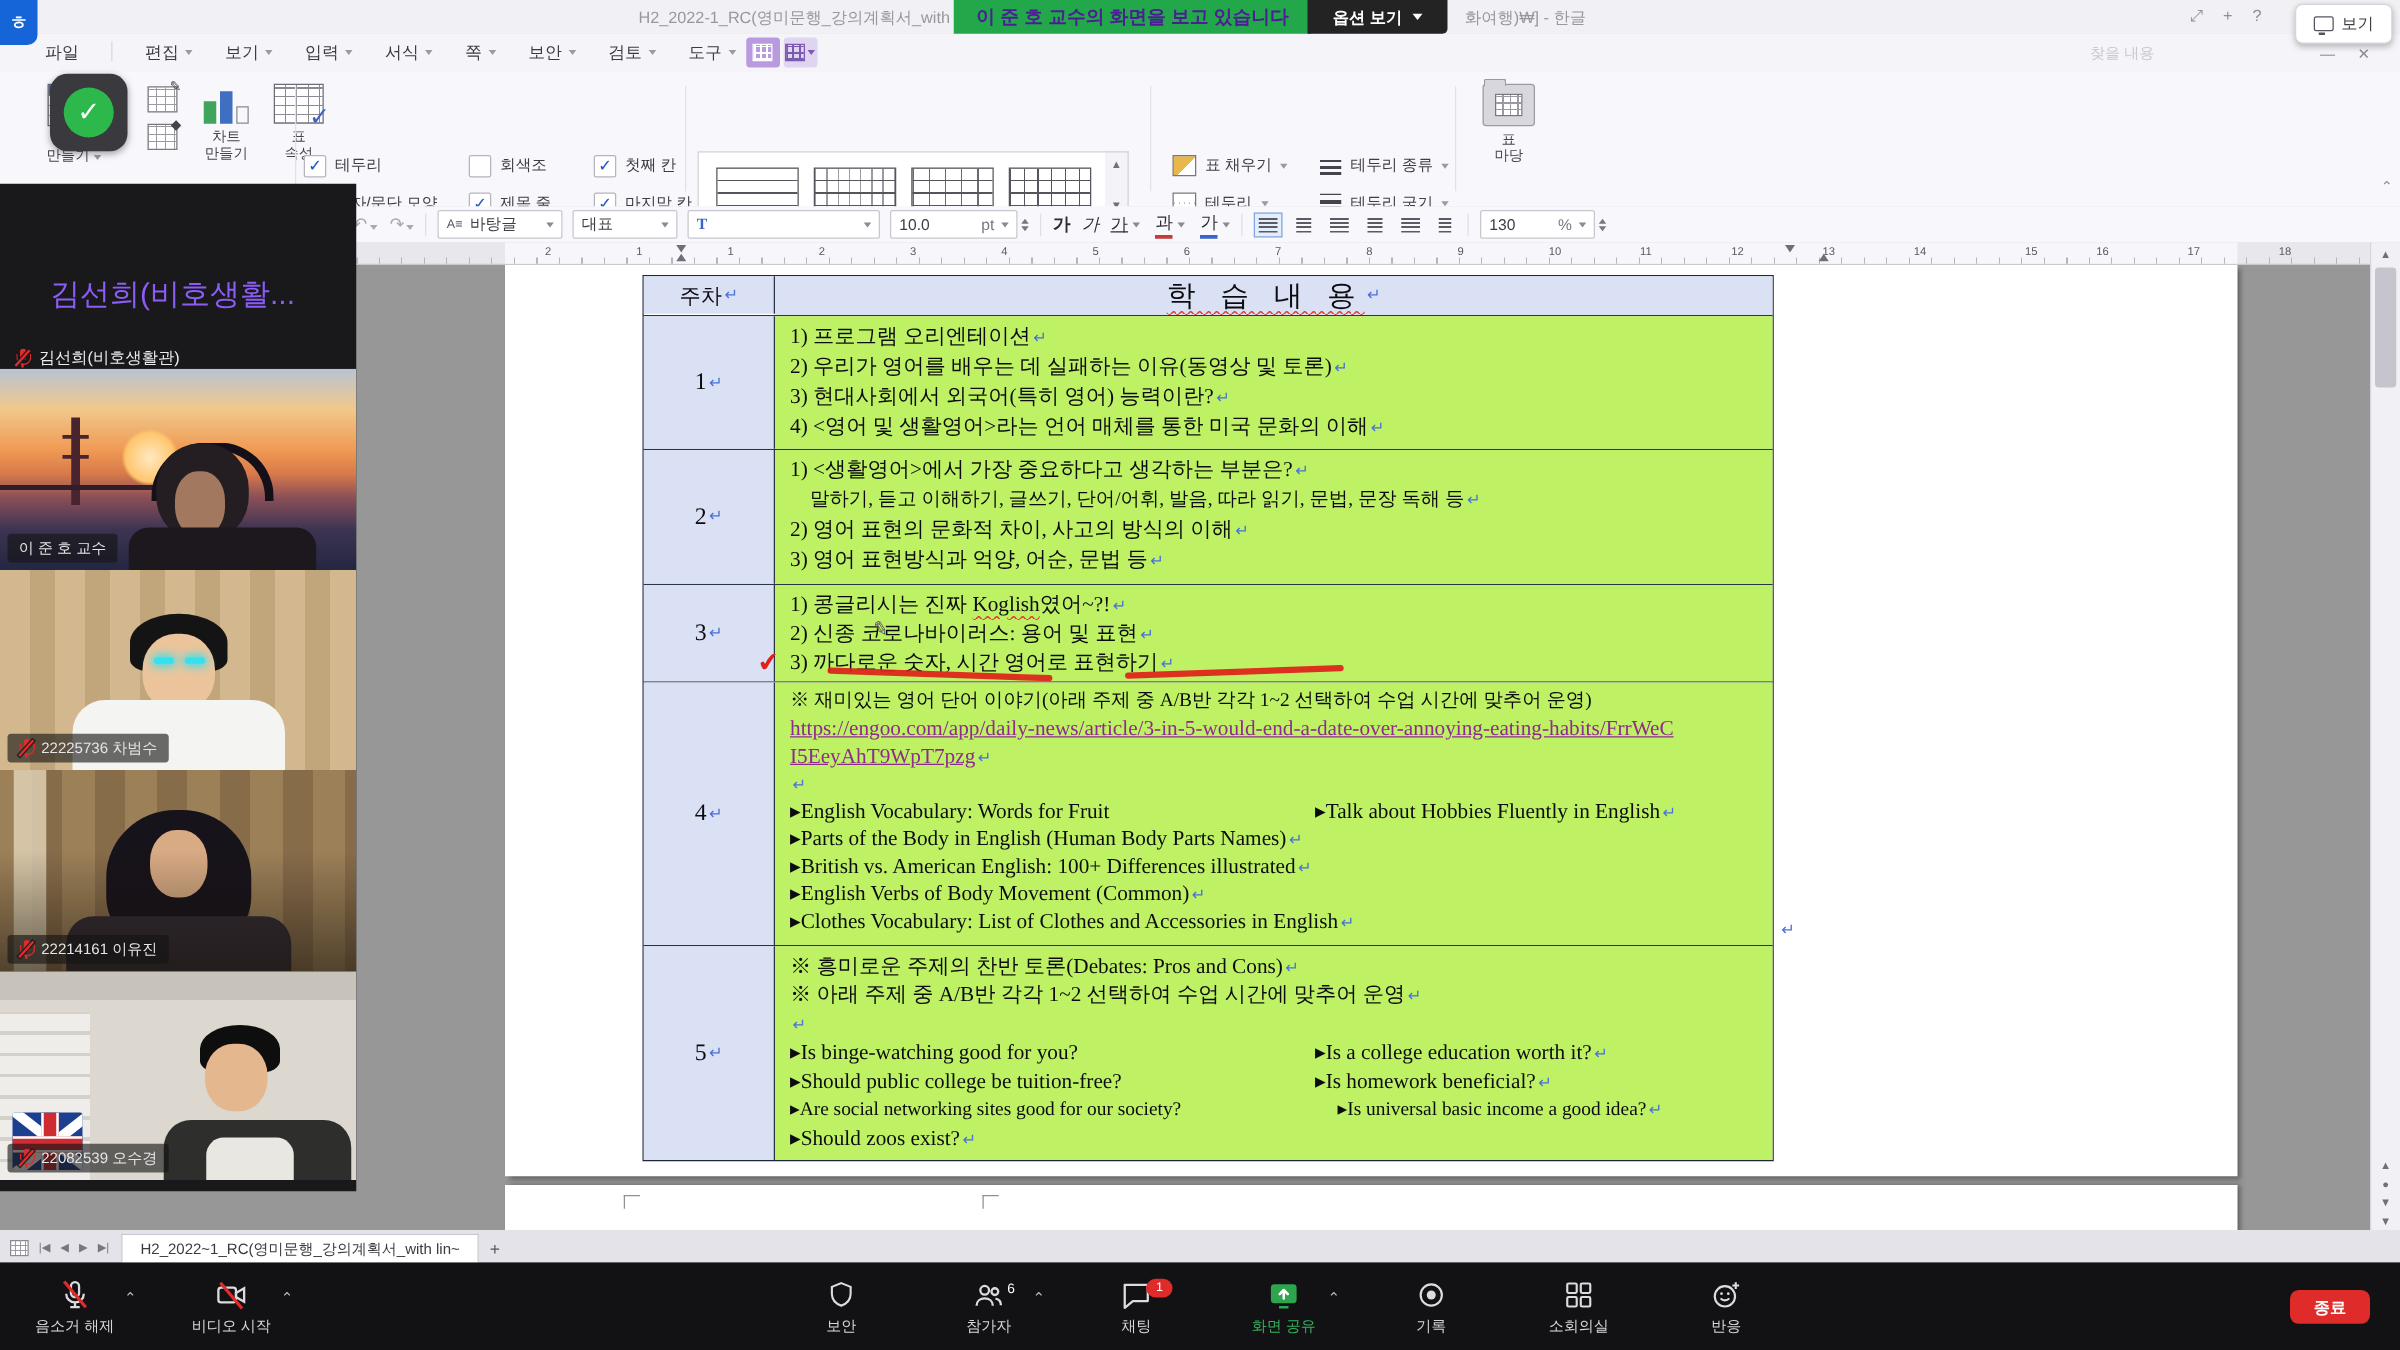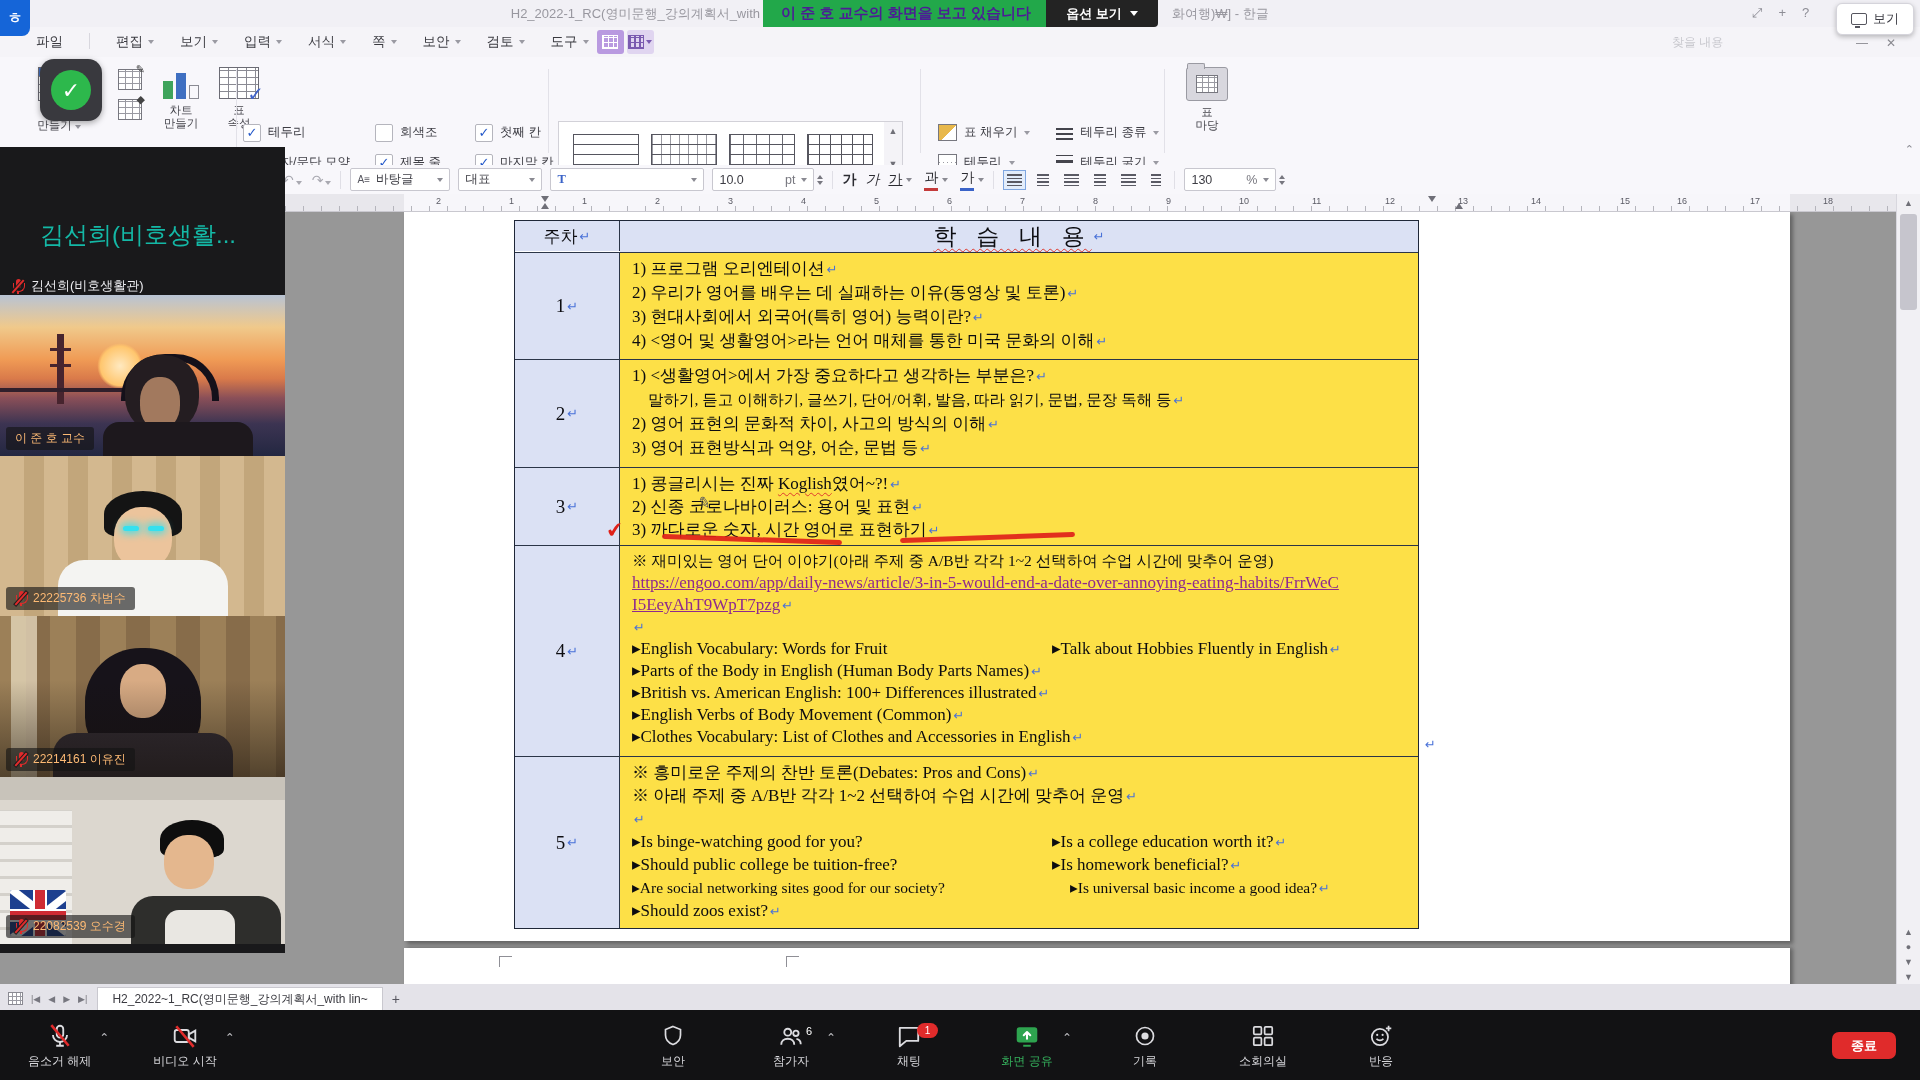--- a/index.html
+++ b/index.html
@@ -132,21 +132,21 @@
   
   #docarea{position:absolute;left:0;top:212px;width:100%;height:772px;background:#979797;overflow:hidden;}
   #page1{position:absolute;left:404px;top:-1px;width:1386px;height:730px;background:#fff;box-shadow:3px 3px 4px rgba(0,0,0,.35);}
   #page2{position:absolute;left:404px;top:736px;width:1386px;height:40px;background:#fff;box-shadow:3px 0 4px rgba(0,0,0,.35);}
   .corner{position:absolute;top:8px;width:12px;height:10px;border-left:1.5px solid #8f8f96;border-top:1.5px solid #8f8f96;}
   #doc-table{position:absolute;left:110px;top:9px;width:903px;border:1.5px solid #1f2738;
     font-family:"Liberation Serif","DejaVu Serif",serif;color:#0c0c10;}
   .trow{display:flex;border-top:1px solid #2b3547;}
   .trow:first-child{border-top:none;}
   .wcell{width:104px;flex:none;background:#dbe1f4;border-right:1px solid #2b3547;display:flex;align-items:center;justify-content:center;font-size:19px;}
-  .ccell{flex:1;position:relative;padding:4px 0 0 12px;background:#fde047;}
+  .ccell{flex:1;position:relative;padding:4px 0 0 12px;background:#bef264;}
   .hrow .ccell{background:#dbe1f4;display:flex;align-items:center;justify-content:center;padding:0;}
   .hrow .wcell{font-size:17px;}
   .htitle{font-size:23px;letter-spacing:7px;text-decoration:underline wavy #e03a2e 1px;text-underline-offset:4px;}
   .ret{color:#4a72d8;font-size:13px;margin-left:2px;font-family:"DejaVu Sans",sans-serif;}
   .line{position:relative;white-space:nowrap;font-size:17px;}
   .line.tight{font-size:15.5px;}
   .line.indent{padding-left:16px;}
   .seg.link{color:#8e2a8e;text-decoration:underline;}
   .seg.wavy{text-decoration:underline wavy #e03a2e 1px;text-underline-offset:3px;}
   .rightcol{position:absolute;white-space:nowrap;top:0;}
@@ -166,25 +166,25 @@
   #tb-left{display:flex;align-items:center;gap:8px;padding:0 10px 5px 8px;color:#77777f;font-size:9px;}
   .tinygrid{width:13px;height:11px;border:1px solid #8a8a92;background:
      repeating-linear-gradient(0deg,transparent 0 3px,#9a9aa2 3px 4px),
      repeating-linear-gradient(90deg,transparent 0 3px,#9a9aa2 3px 4px);background-color:#fff;}
   #doc-tab{height:22px;background:#fff;border:1px solid #c9c8cf;border-bottom:none;display:flex;align-items:center;padding:0 14px;
     font-size:12px;color:#3a3a40;max-width:290px;white-space:nowrap;overflow:hidden;cursor:pointer;}
   #new-tab{height:22px;width:26px;display:flex;align-items:center;justify-content:center;color:#55555e;font-size:14px;cursor:pointer;}
 
   
   #panel{position:absolute;left:0;top:147px;width:285px;height:806px;background:#19191b;z-index:30;}
-  #panel-bigname{padding:72px 0 0 40px;color:#14b8a6;font-size:24px;white-space:nowrap;overflow:hidden;}
+  #panel-bigname{padding:72px 0 0 40px;color:#8b5cf6;font-size:24px;white-space:nowrap;overflow:hidden;}
   #pinned-row{display:flex;align-items:center;gap:7px;padding:26px 0 0 12px;color:#ececf0;font-size:13px;}
   .video{position:relative;width:285px;overflow:hidden;cursor:pointer;}
   .video.active{box-shadow:inset 0 0 0 3px #27a64d;}
-  .vlabel{position:absolute;left:6px;bottom:6px;background:rgba(20,20,20,.62);color:#fdba74;font-size:12px;
+  .vlabel{position:absolute;left:6px;bottom:6px;background:rgba(20,20,20,.62);color:#e5e5e5;font-size:12px;
     padding:3px 9px;border-radius:3px;display:flex;align-items:center;gap:6px;z-index:5;}
   .scene{position:absolute;inset:0;}
   
   .sc-sunset{background:linear-gradient(180deg,#b8c3d4 0%,#f0c98b 20%,#f09b55 40%,#d97a4a 52%,#8a4f58 64%,#3c3452 80%,#232741 100%);}
   .sc-sunset .sun{position:absolute;left:34%;top:30%;width:46px;height:46px;border-radius:50%;background:radial-gradient(#ffe9c0,#ffc66e 60%,transparent 70%);}
   .sc-sunset .tower{position:absolute;left:20%;top:24%;width:7px;height:70px;background:#47242e;}
   .sc-sunset .tower:before{content:"";position:absolute;left:-7px;top:14px;width:21px;height:3px;background:#47242e;box-shadow:0 16px 0 #47242e;}
   .sc-sunset .deck{position:absolute;left:0;top:58%;width:60%;height:4px;background:#301f2b;}
   .sc-sunset .head{position:absolute;left:44%;bottom:14%;width:74px;height:78px;border-radius:46%;background:#241d21;}
   .sc-sunset .face{position:absolute;left:49%;bottom:17%;width:40px;height:52px;border-radius:45%;background:#b98a68;opacity:.85;}

